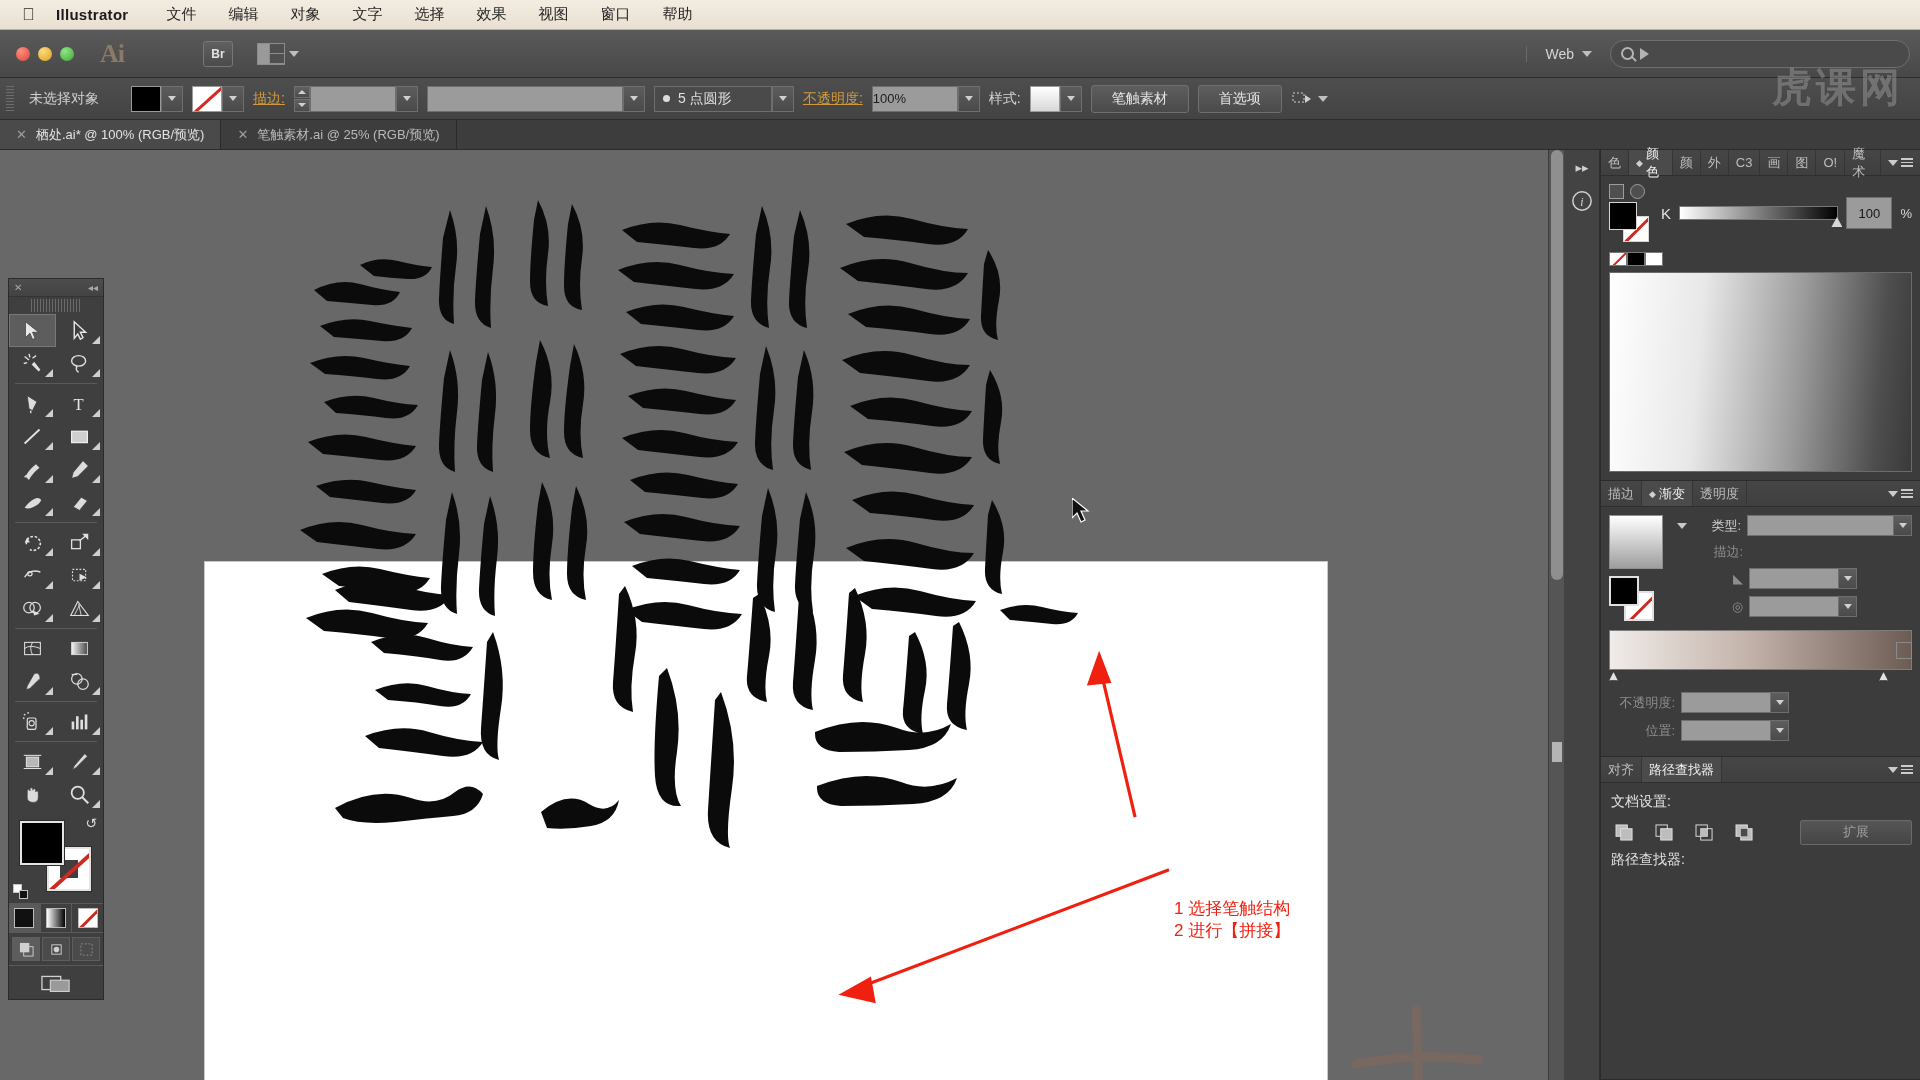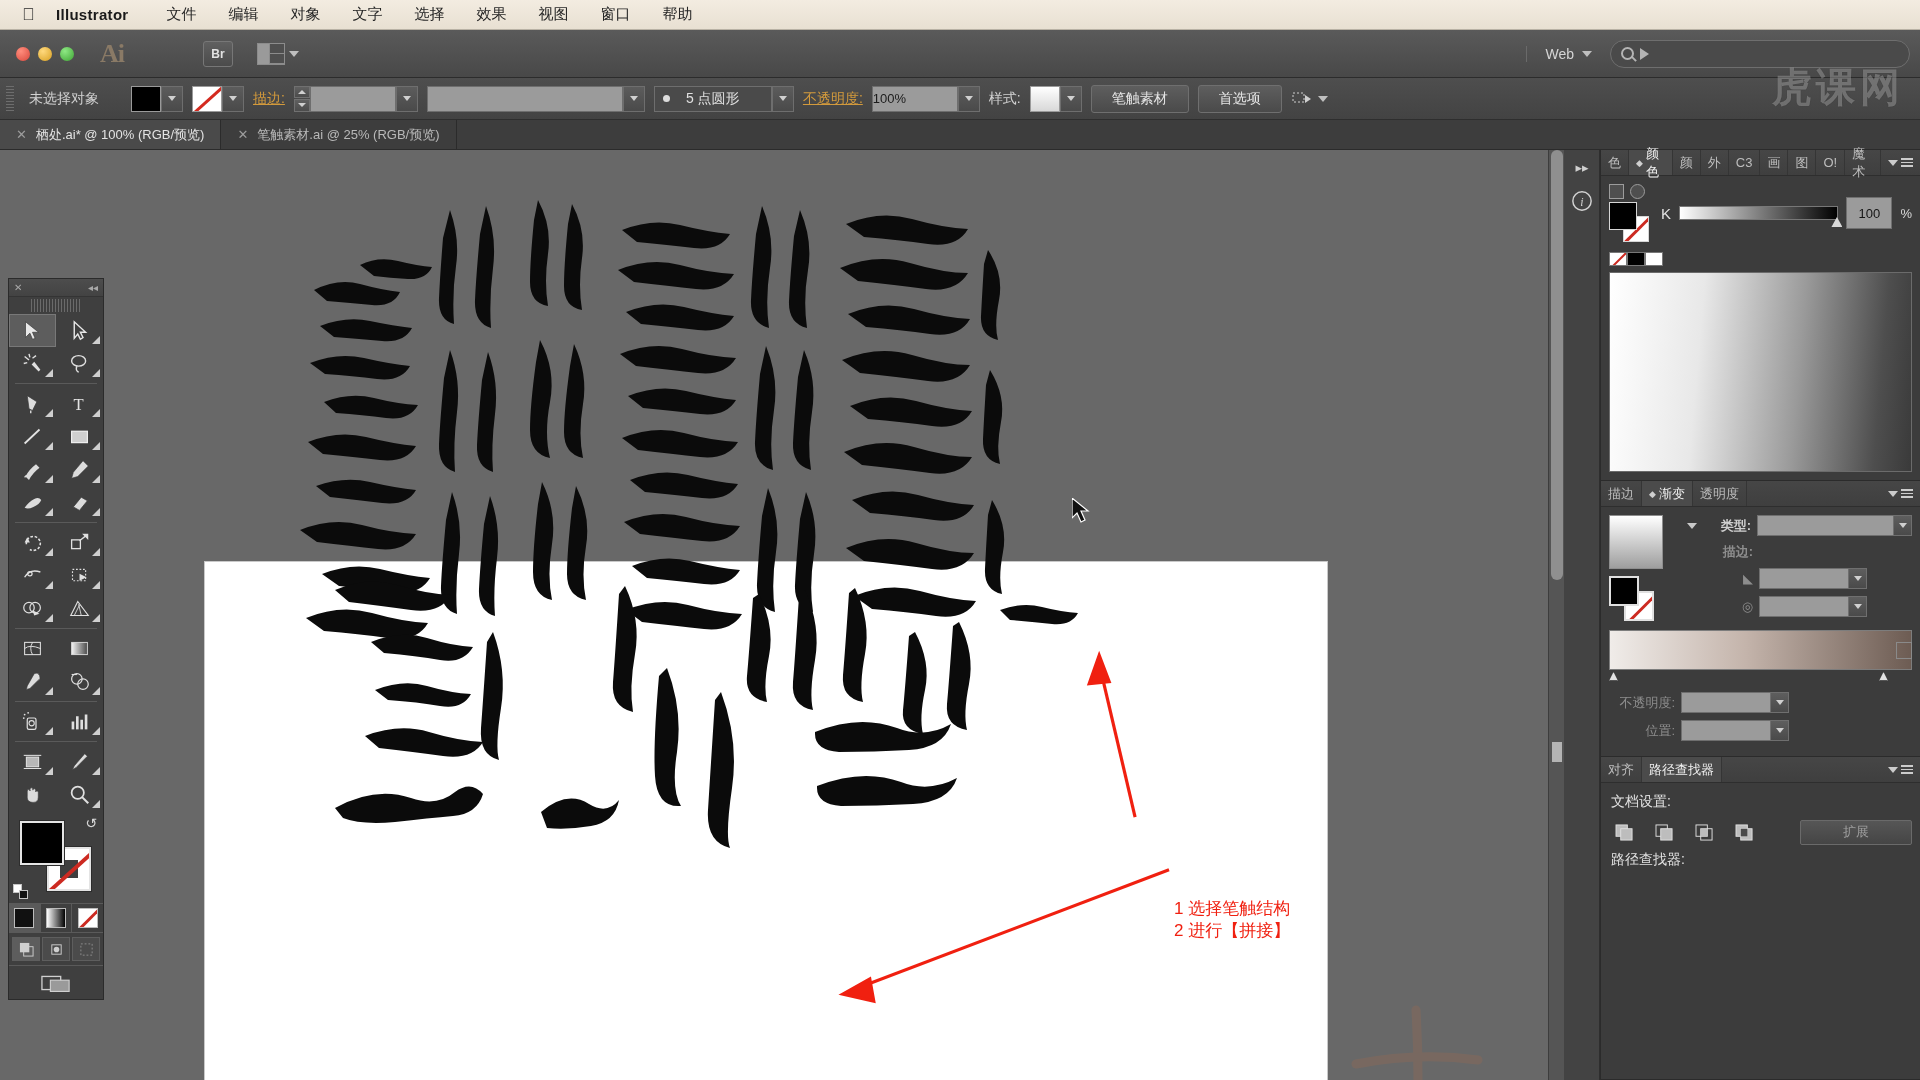--- a/index.html
+++ b/index.html
@@ -72,21 +72,21 @@
   .spin { width:16px;height:26px;display:flex;flex-direction:column;gap:1px;}
   .spin div{flex:1;background:linear-gradient(#606060,#4c4c4c);border:1px solid #707070;display:flex;align-items:center;justify-content:center;}
   .spin .up{width:0;height:0;border-left:4px solid transparent;border-right:4px solid transparent;border-bottom:4px solid #d0d0d0;}
   .spin .dn{width:0;height:0;border-left:4px solid transparent;border-right:4px solid transparent;border-top:4px solid #d0d0d0;}
   .field { height:26px; background:#9b9b9b; border:1px solid #6e6e6e; display:flex; align-items:center;
     padding:0 0; color:#1c1c1c; font-size:13px;}
   .fieldwrap { display:flex; }
   .btn3d { height:28px; padding:0 20px; background:linear-gradient(#5e5e5e,#4a4a4a);
     border:1px solid #6f6f6f; border-radius:3px; color:#e6e6e6; font-size:14px;
     display:flex;align-items:center;justify-content:center; white-space:nowrap;}
-  .profbox{height:26px;border:1px solid #6e6e6e;background:#4a4a4a;display:flex;align-items:center;padding:0 8px;gap:16px;color:#e0e0e0;}
+  .profbox{height:26px;border:1px solid #6e6e6e;background:#4a4a4a;display:flex;align-items:center;padding:0 8px;gap:8px;color:#e0e0e0;}
   .dot{width:7px;height:7px;border-radius:50%;background:#ddd;}
   
   #tabbar { height:30px; background:#3d3d3d; display:flex; align-items:stretch; border-bottom:1px solid #2b2b2b;}
   .doctab { display:flex;align-items:center;gap:9px; padding:0 16px; font-size:13px; color:#b9b9b9;
     border-right:1px solid #2b2b2b; }
   .doctab.active { background:#4a4a4a; color:#e3e3e3;}
   .xmark { font-size:13px; color:#9d9d9d;}
   
   #main { display:flex; height:calc(1080px - 30px - 48px - 42px - 30px); position:relative;}
   
@@ -159,21 +159,21 @@
   .cp-fill .b2{position:absolute;left:14px;top:14px;width:26px;height:26px;background:#fff;border:1px solid #d6d6d6;overflow:hidden;}
   .cp-fill .b2:after{content:"";position:absolute;left:-4px;top:10px;width:38px;height:3px;background:#cc2a21;transform:rotate(-45deg);}
   .kslider{flex:1;display:flex;align-items:center;gap:8px;}
   .ktrack{flex:1;height:14px;background:linear-gradient(90deg,#fff,#000);border:1px solid #777;position:relative;}
   .kthumb{position:absolute;right:-5px;bottom:-8px;width:11px;height:10px;background:#d8d8d8;clip-path:polygon(50% 0,100% 100%,0 100%);}
   .kval{width:46px;height:32px;background:#9b9b9b;border:1px solid #6f6f6f;color:#151515;font-size:13px;display:flex;align-items:center;justify-content:center;}
   .spectrum{height:14px;display:flex;margin-top:10px;}
   .spectrum .sw2{width:18px;height:14px;border:1px solid #777;}
   .gradbig{height:200px;margin:6px 0 0;background:linear-gradient(95deg,#ffffff 0%,#e8e8e8 30%,#9a9a9a 62%,#4e4e4e 88%,#3a3a3a 100%);border:1px solid #6b6b6b;}
   
-  .gradrow{display:flex;gap:20px;font-weight:bold;}
+  .gradrow{display:flex;gap:10px;}
   .gthumb{width:54px;height:54px;background:linear-gradient(#ffffff,#9e9e9e);border:1px solid #8e8e8e;}
   .gstroke{width:48px;height:48px;position:relative;margin-top:7px;}
   .gstroke .a{position:absolute;left:0;top:0;width:30px;height:30px;background:#000;border:2px solid #e0e0e0;z-index:2;}
   .gstroke .b{position:absolute;left:15px;top:15px;width:30px;height:30px;background:#fff;border:2px solid #e0e0e0;overflow:hidden;}
   .gstroke .b:after{content:"";position:absolute;left:-4px;top:12px;width:44px;height:3px;background:#cc2a21;transform:rotate(-45deg);}
   .frow{display:flex;align-items:center;gap:6px;margin-bottom:7px;}
   .flabel{width:66px;text-align:right;font-size:13px;color:#cfcfcf;}
   .flabel.dim{color:#8d8d8d;}
   .fctl{flex:1;height:21px;background:#9b9b9b;border:1px solid #6f6f6f;display:flex;align-items:center;}
   .fctl .arw{margin-left:auto;width:18px;height:100%;background:linear-gradient(#5e5e5e,#4a4a4a);border-left:1px solid #6f6f6f;display:flex;align-items:center;justify-content:center;}

